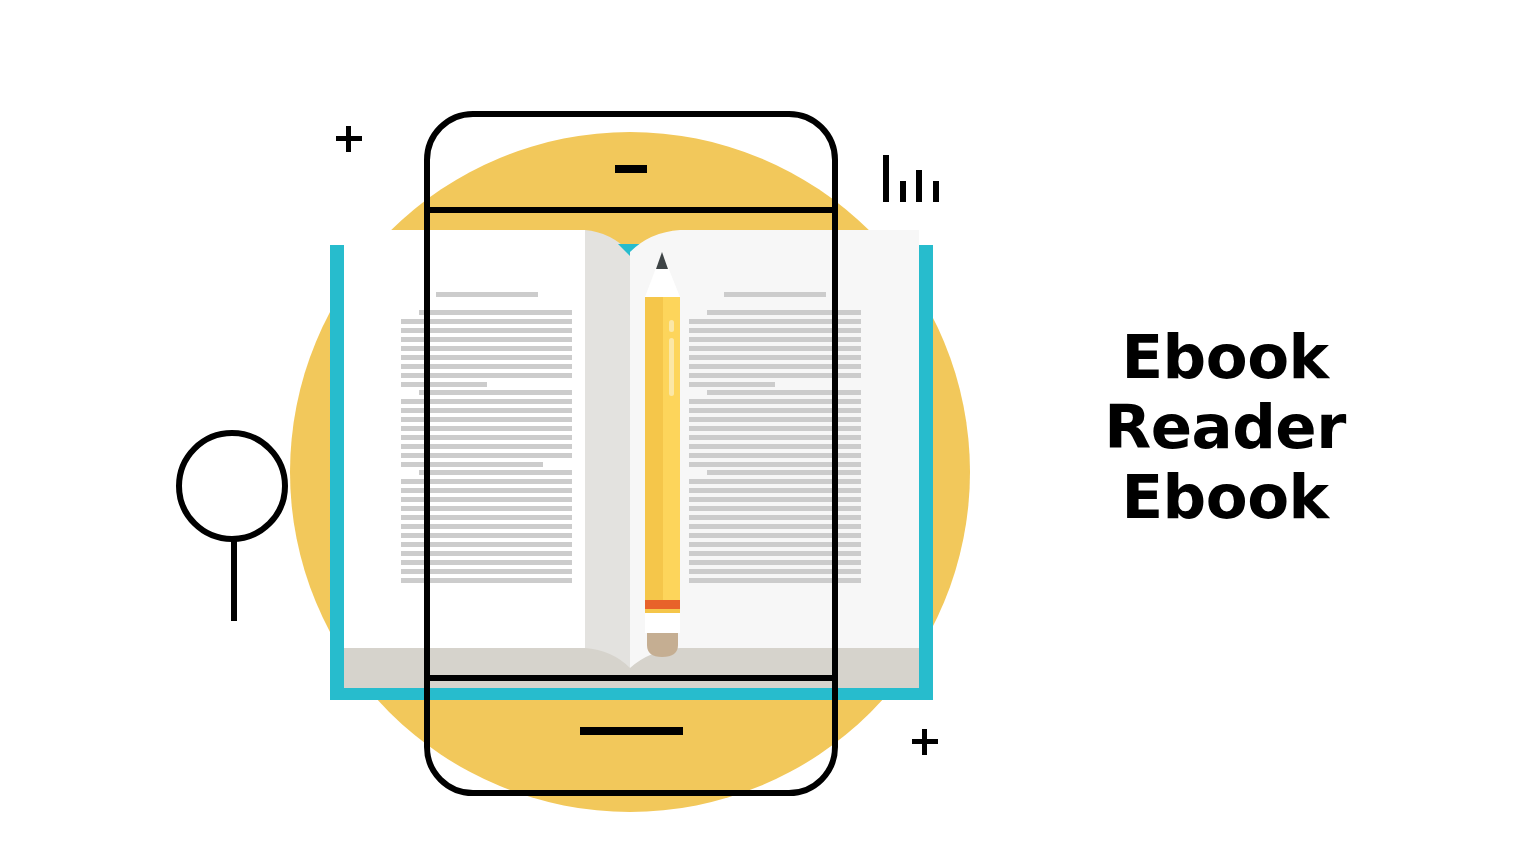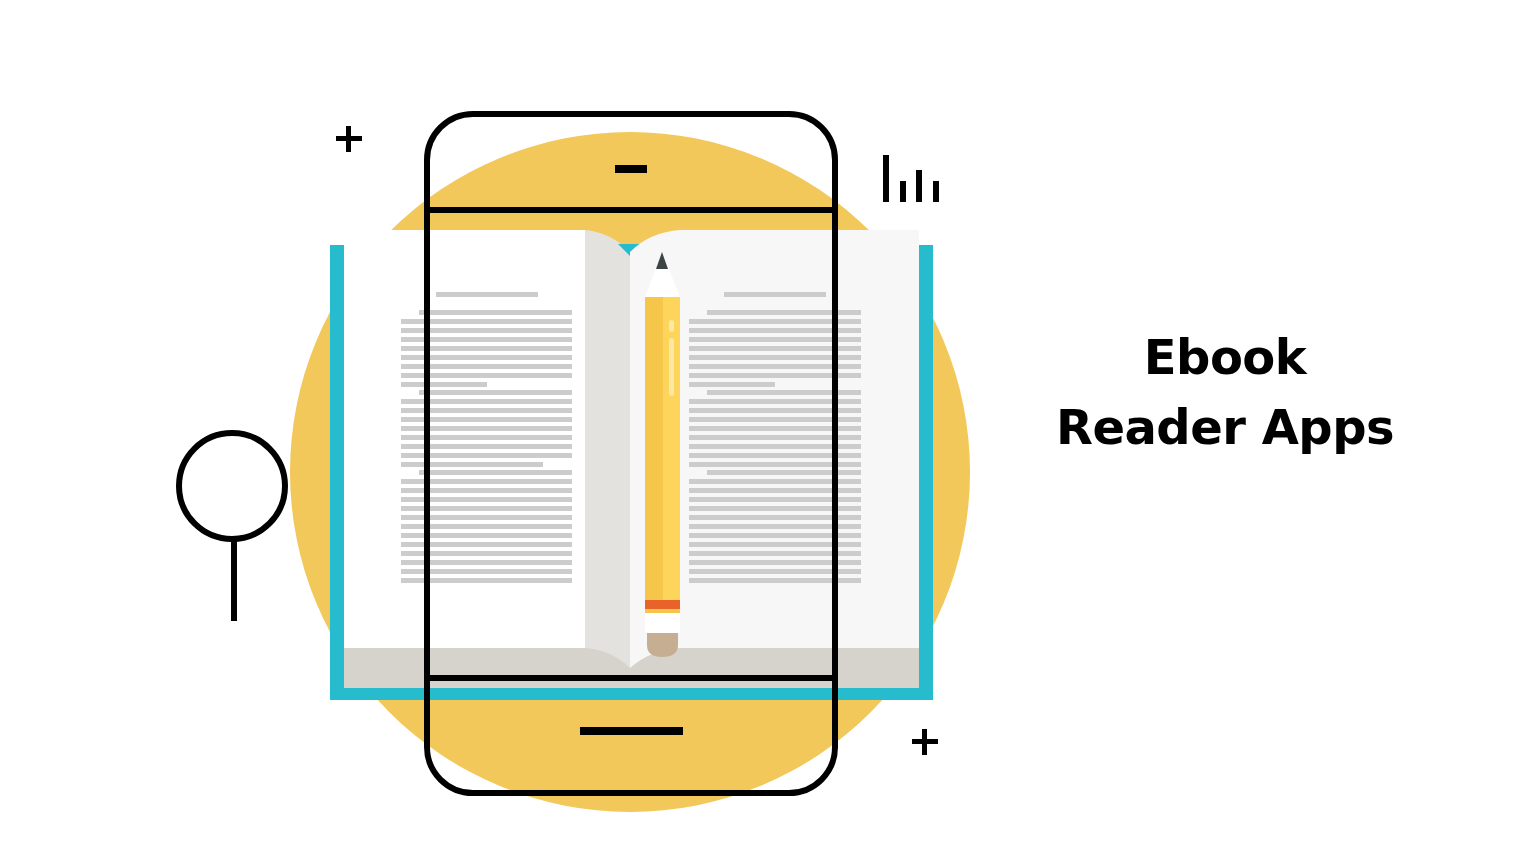--- a/index.html
+++ b/index.html
@@ -5,21 +5,21 @@
   html, body { margin: 0; padding: 0; }
   body {
     width: 1536px; height: 864px; overflow: hidden;
     background: #ffffff; position: relative;
     font-family: "DejaVu Sans", "Liberation Sans", sans-serif;
   }
   #illustration { position: absolute; left: 0; top: 0; width: 1536px; height: 864px; }
   .title {
     position: absolute; left: 1050px; top: 322px; width: 350px;
     text-align: center; color: #000; font-weight: bold;
-    font-size: 48px; line-height: 70px;
+    font-size: 61px; line-height: 70px;
     font-family: "DejaVu Sans", sans-serif;
     letter-spacing: -0.5px;
   }
   .title span { display: block; }
 </style>
 </head>
 <body>
 
 <svg id="illustration" viewBox="0 0 1536 864" xmlns="http://www.w3.org/2000/svg">
 
@@ -159,14 +159,14 @@
   </g>
 
   <g fill="none" stroke="#000" stroke-width="6">
     <circle cx="232" cy="486" r="53"></circle>
     <line x1="234" y1="539" x2="234" y2="621"></line>
   </g>
 </svg>
 
 <div class="title">
   <span>Ebook</span>
-  <span>Reader Apps</span>
+  <span>Reader Ebook</span>
 </div>
 
 </body></html>

